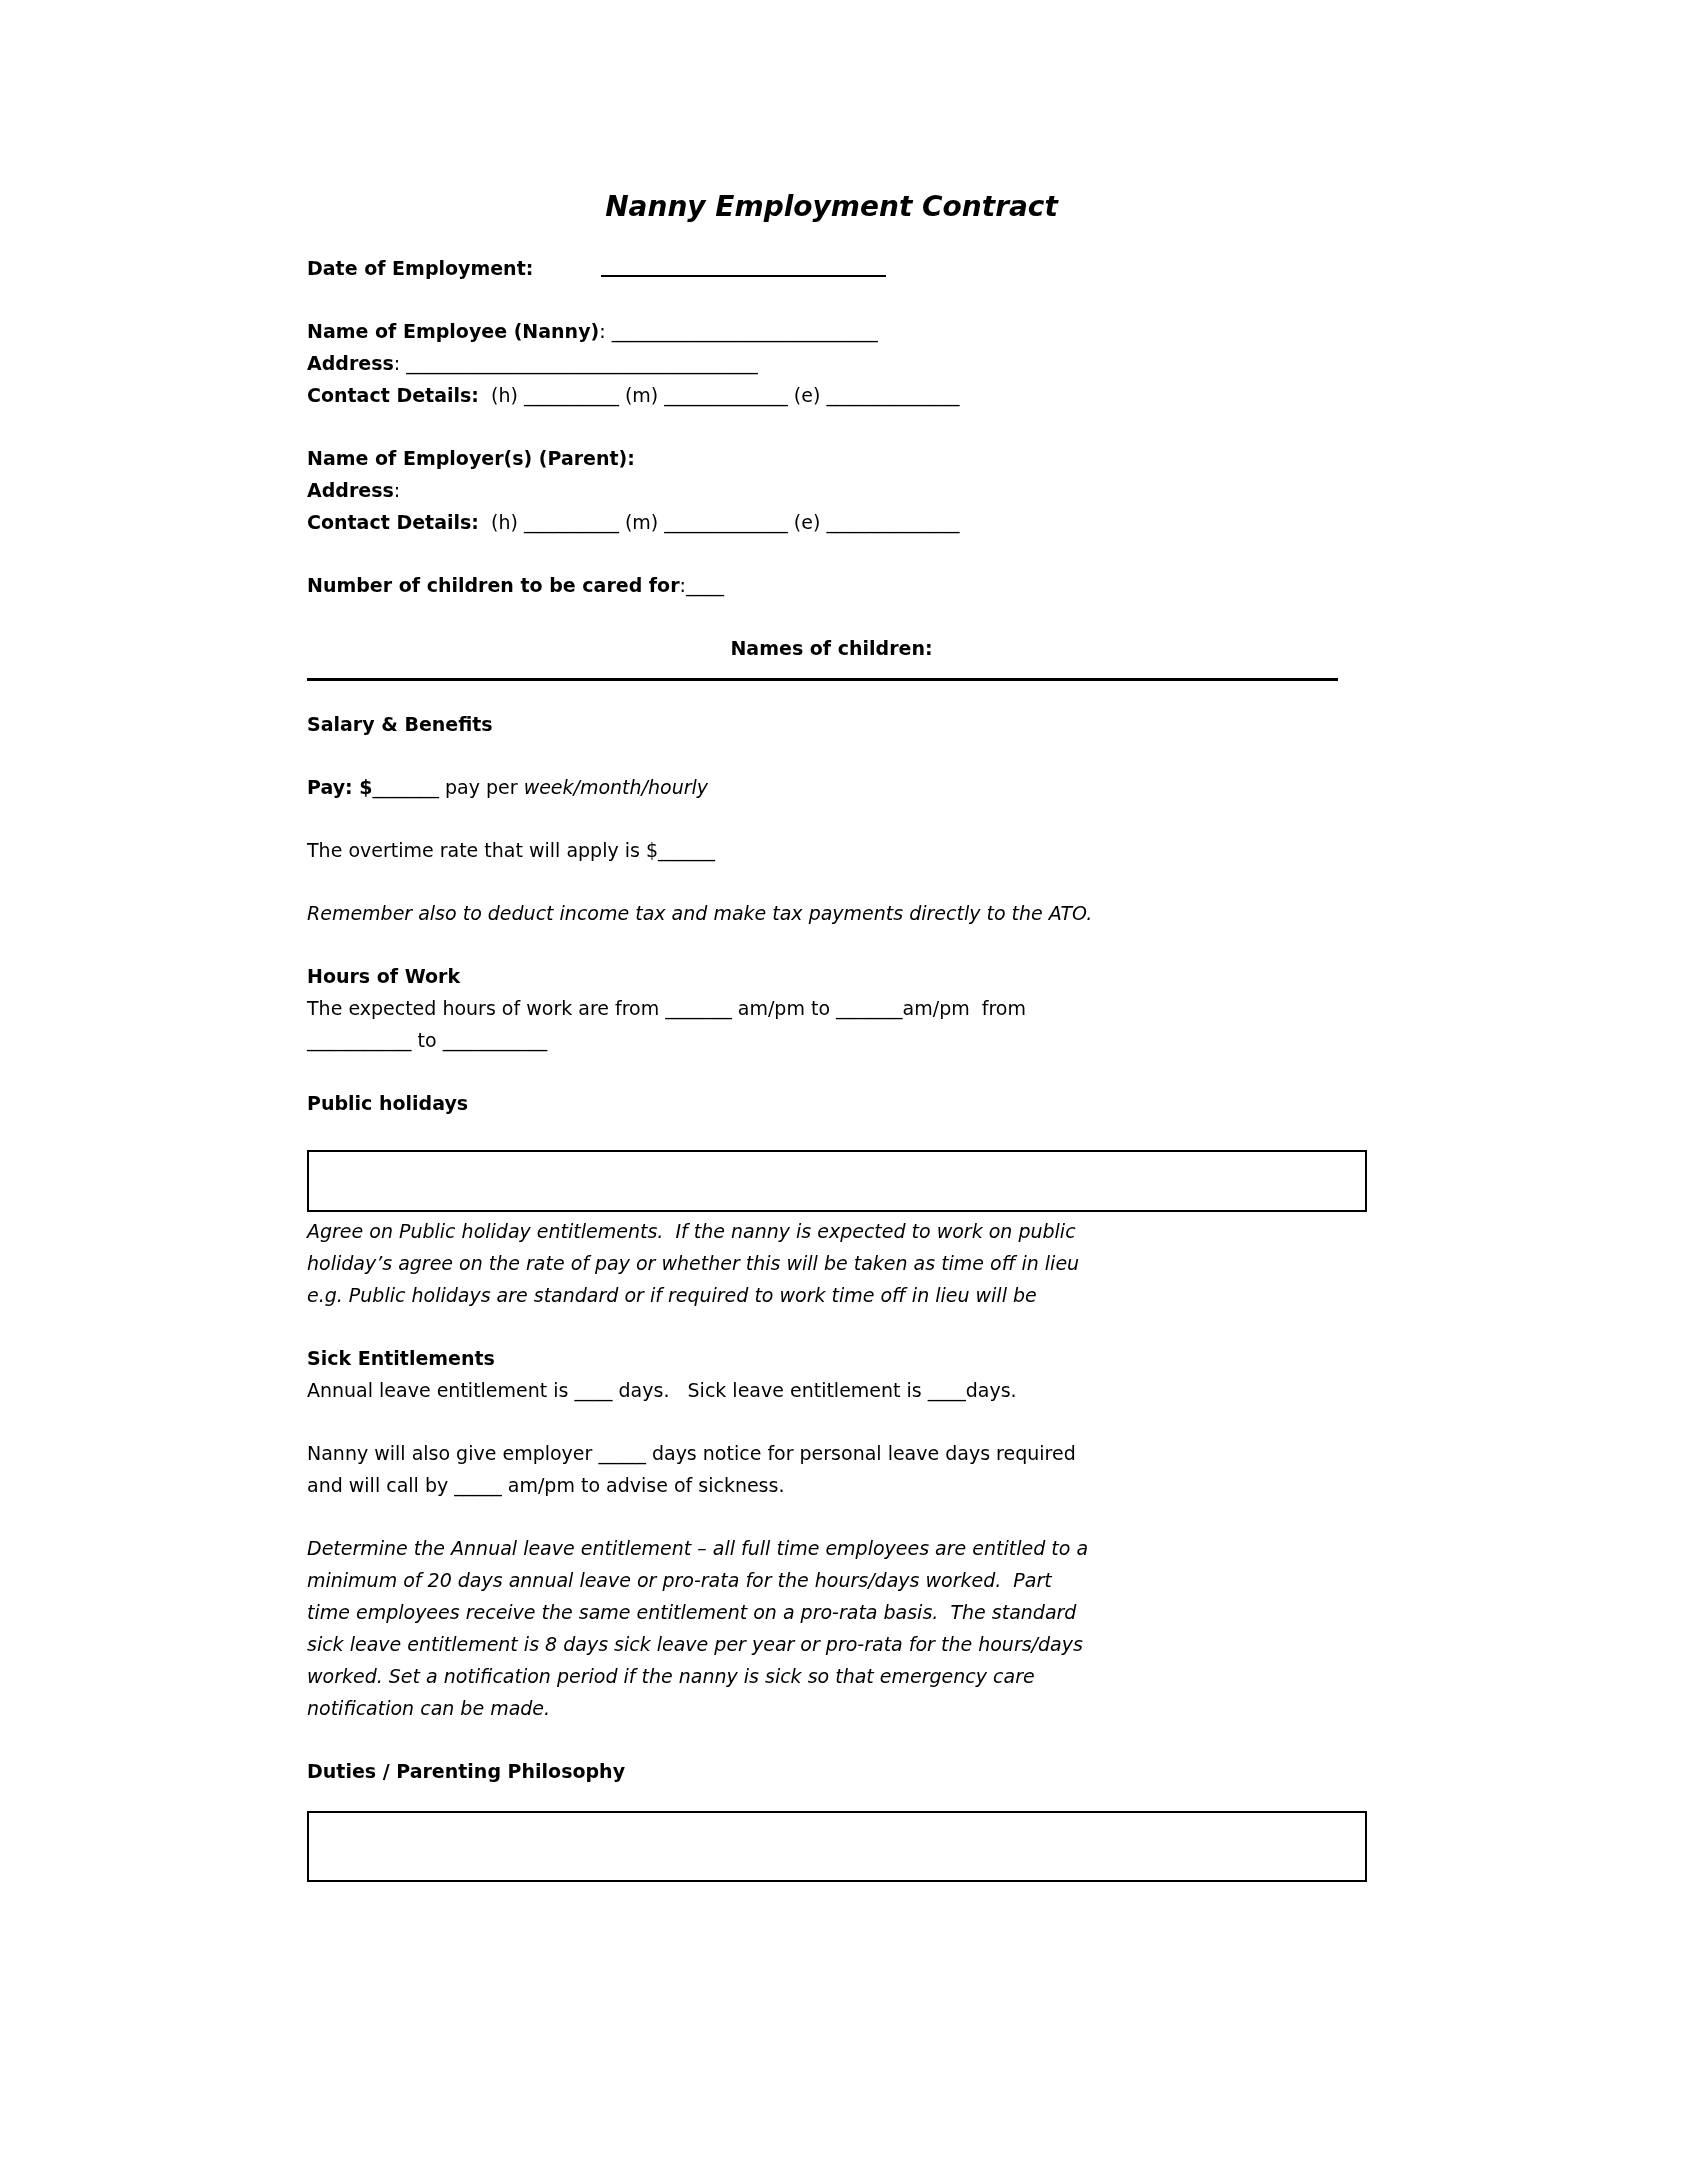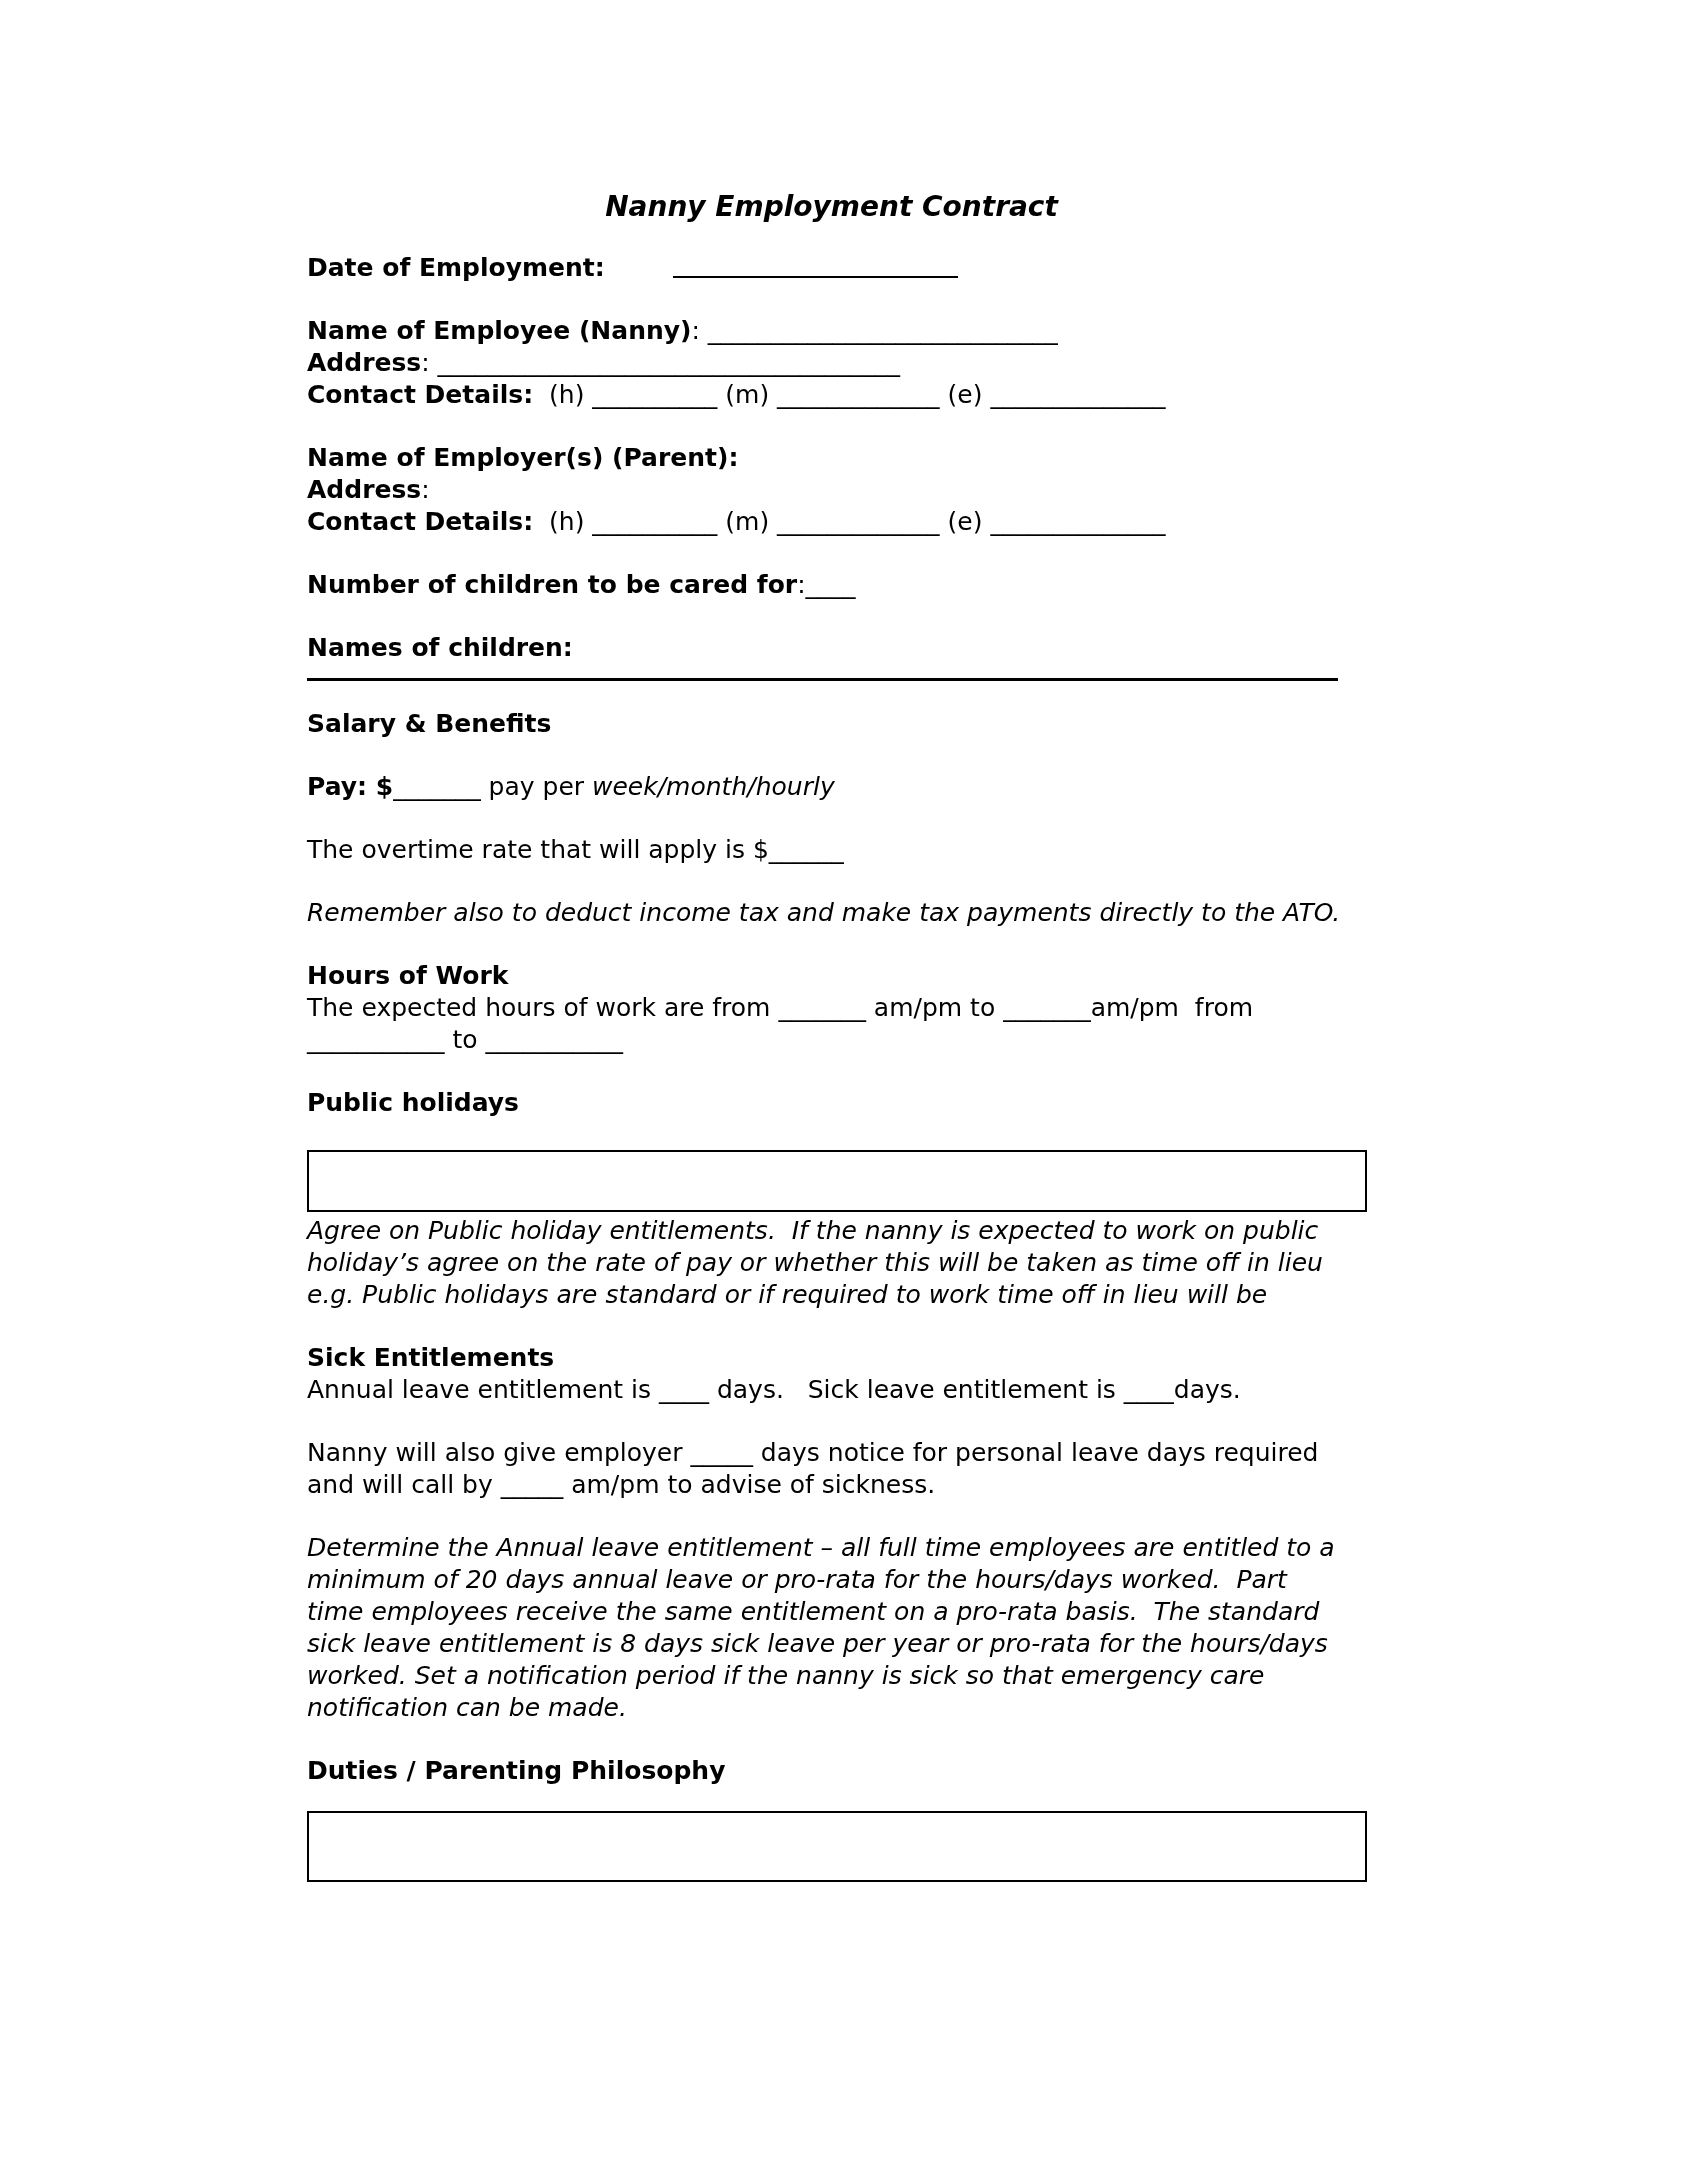--- a/index.html
+++ b/index.html
@@ -2,21 +2,21 @@
 <html style="font-size:13.6px"><head>
 <meta charset="utf-8">
 <title>Document</title>
 <style>
   html,body{margin:0;padding:0;background:#ffffff;}
   .page{position:relative;width:1479px;height:2181px;background:#ffffff;overflow:hidden;
         font-family:"DejaVu Sans",sans-serif;color:#000000;}
   .doc{position:absolute;left:307px;top:189px;width:1049px;}
   .block{margin:0 0 31px 0;}
   .block.center{text-align:center;}
-  .line{white-space:pre;font-size:25px;line-height:32px;color:#000000;}
+  .line{white-space:pre;font-size:19px;line-height:32px;color:#000000;}
   .line.title-line{font-size:28px;line-height:36px;}
   .seg.r{font-weight:400;font-style:normal;}
   .seg.b{font-weight:700;font-style:normal;}
   .seg.i{font-weight:400;font-style:italic;}
   .seg.bi{font-weight:700;font-style:italic;}
   .gap{display:inline-block;}
   .fill{display:inline-block;border-bottom:2.6px solid #000;vertical-align:-1.7px;}
   .block.rule{height:3.4px;background:#000;}
   .block.box{box-sizing:border-box;border:2.6px solid #000;background:#fff;}
 </style>
@@ -37,21 +37,21 @@
         <div class="line"><span class="seg b">Contact Details:</span><span class="seg r">  (h) __________ (m) _____________ (e) ______________</span></div>
       </div>
       <div class="block para">
         <div class="line"><span class="seg b">Name of Employer(s) (Parent):</span></div>
         <div class="line"><span class="seg b">Address</span><span class="seg r">:</span></div>
         <div class="line"><span class="seg b">Contact Details:</span><span class="seg r">  (h) __________ (m) _____________ (e) ______________</span></div>
       </div>
       <div class="block para">
         <div class="line"><span class="seg b">Number of children to be cared for</span><span class="seg r">:____</span></div>
       </div>
-      <div class="block para" style="margin-bottom: 13.6px;">
+      <div class="block para" style="margin-bottom: 13.6px; text-align: center;">
         <div class="line"><span class="seg b">Names of children:</span></div>
       </div>
       <div class="block rule" style="margin-bottom: 27px; width: 1031px;"></div>
       <div class="block para">
         <div class="line"><span class="seg b">Salary &amp; Benefits</span></div>
       </div>
       <div class="block para">
         <div class="line"><span class="seg b">Pay: $</span><span class="seg r">_______ pay per </span><span class="seg i">week/month/hourly</span></div>
       </div>
       <div class="block para">

